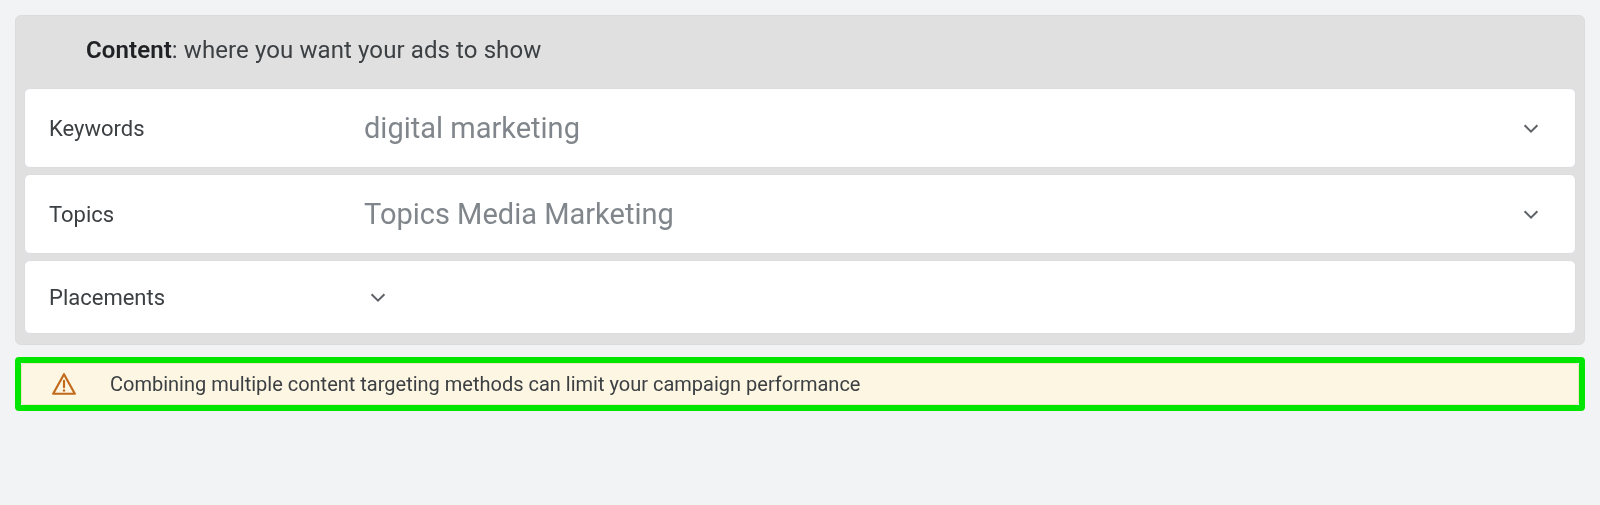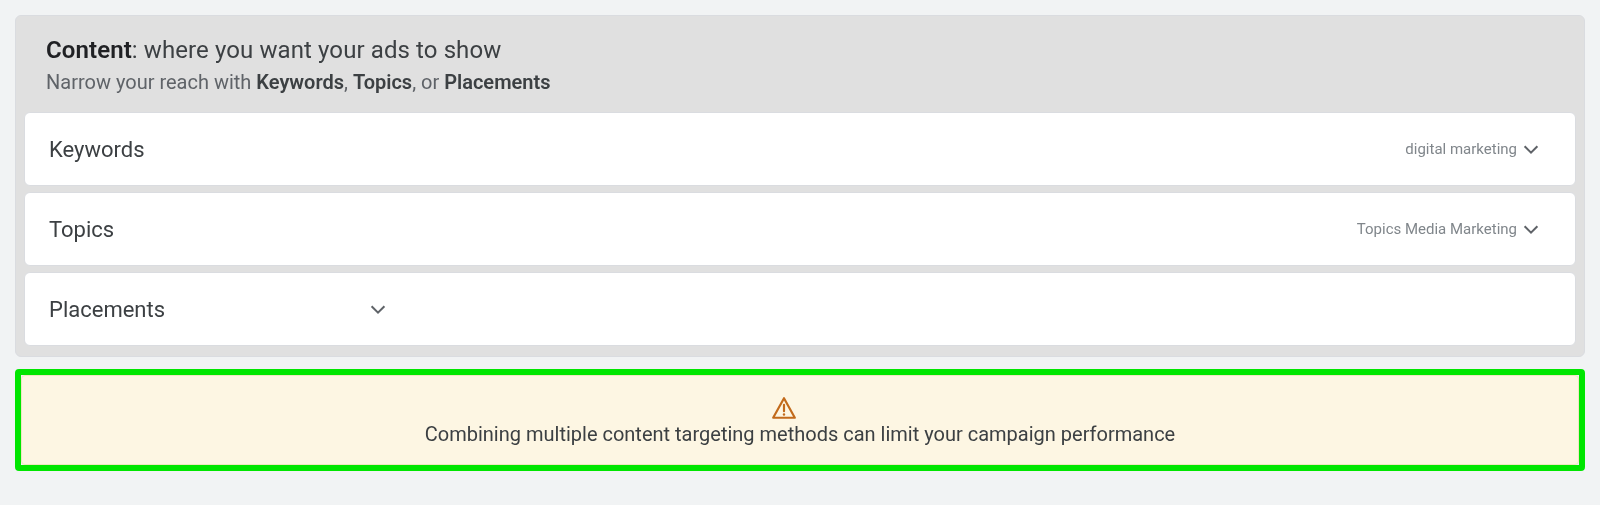--- a/index.html
+++ b/index.html
@@ -17,20 +17,21 @@
   }
   .panel {
     background: #e0e0e0;
     border: 1px solid #dadce0;
     border-radius: 6px;
     overflow: hidden;
   }
   .panel-header {
     padding: 20px 30px 18px 30px;
     background: #e0e0e0;
+    margin-left: 40px;
   }
   .header-title {
     font-size: 24px;
     color: #3c4043;
     margin-bottom: 6px;
     letter-spacing: 0.1px;
   }
   .header-title .bold {
     font-weight: 600;
     color: #202124;
@@ -62,24 +63,23 @@
     margin-bottom: 10px;
   }
   .row-label {
     width: 315px;
     font-size: 22px;
     color: #3c4043;
     font-weight: 400;
   }
   .row-value {
     flex: 1;
-    font-size: 15px;
+    font-size: 29px;
     color: #80868b;
     font-weight: 400;
-    text-align: right;
   }
   .row-chevron {
     width: 28px;
     height: 28px;
     display: flex;
     align-items: center;
     justify-content: center;
     color: #5f6368;
   }
   .row-chevron svg {
@@ -90,22 +90,21 @@
     margin-top: 12px;
     border: 6px solid #00e600;
     border-radius: 4px;
   }
   .alert {
     display: flex;
     align-items: center;
     background: #fdf6e3;
     border: 1px solid #f0e6c0;
     border-radius: 4px;
-    padding: 18px 28px;
-    flex-direction: column;
+    padding: 6px 28px;
   }
   .alert-icon {
     width: 28px;
     height: 28px;
     margin-right: 32px;
     display: flex;
     align-items: center;
     justify-content: center;
   }
   .alert-icon svg {
@@ -118,23 +117,20 @@
     font-weight: 400;
   }
 </style>
 </head>
 <body>
 
 <div class="panel">
   <div class="panel-header">
     <div class="header-title">
       <span class="bold">Content</span><span class="rest">: where you want your ads to show</span>
-    </div>
-    <div class="header-sub">
-      <span>Narrow your reach with </span><span class="bold">Keywords</span><span>, </span><span class="bold">Topics</span><span>, or </span><span class="bold">Placements</span>
     </div>
   </div>
 
   <div class="row">
     <div class="row-label">Keywords</div>
     <div class="row-value">digital marketing</div>
     <div class="row-chevron">
       <svg viewBox="0 0 24 24" fill="none" stroke="#5f6368" stroke-width="2.2">
           <polyline points="5 9 12 16 19 9"></polyline>
         </svg>

